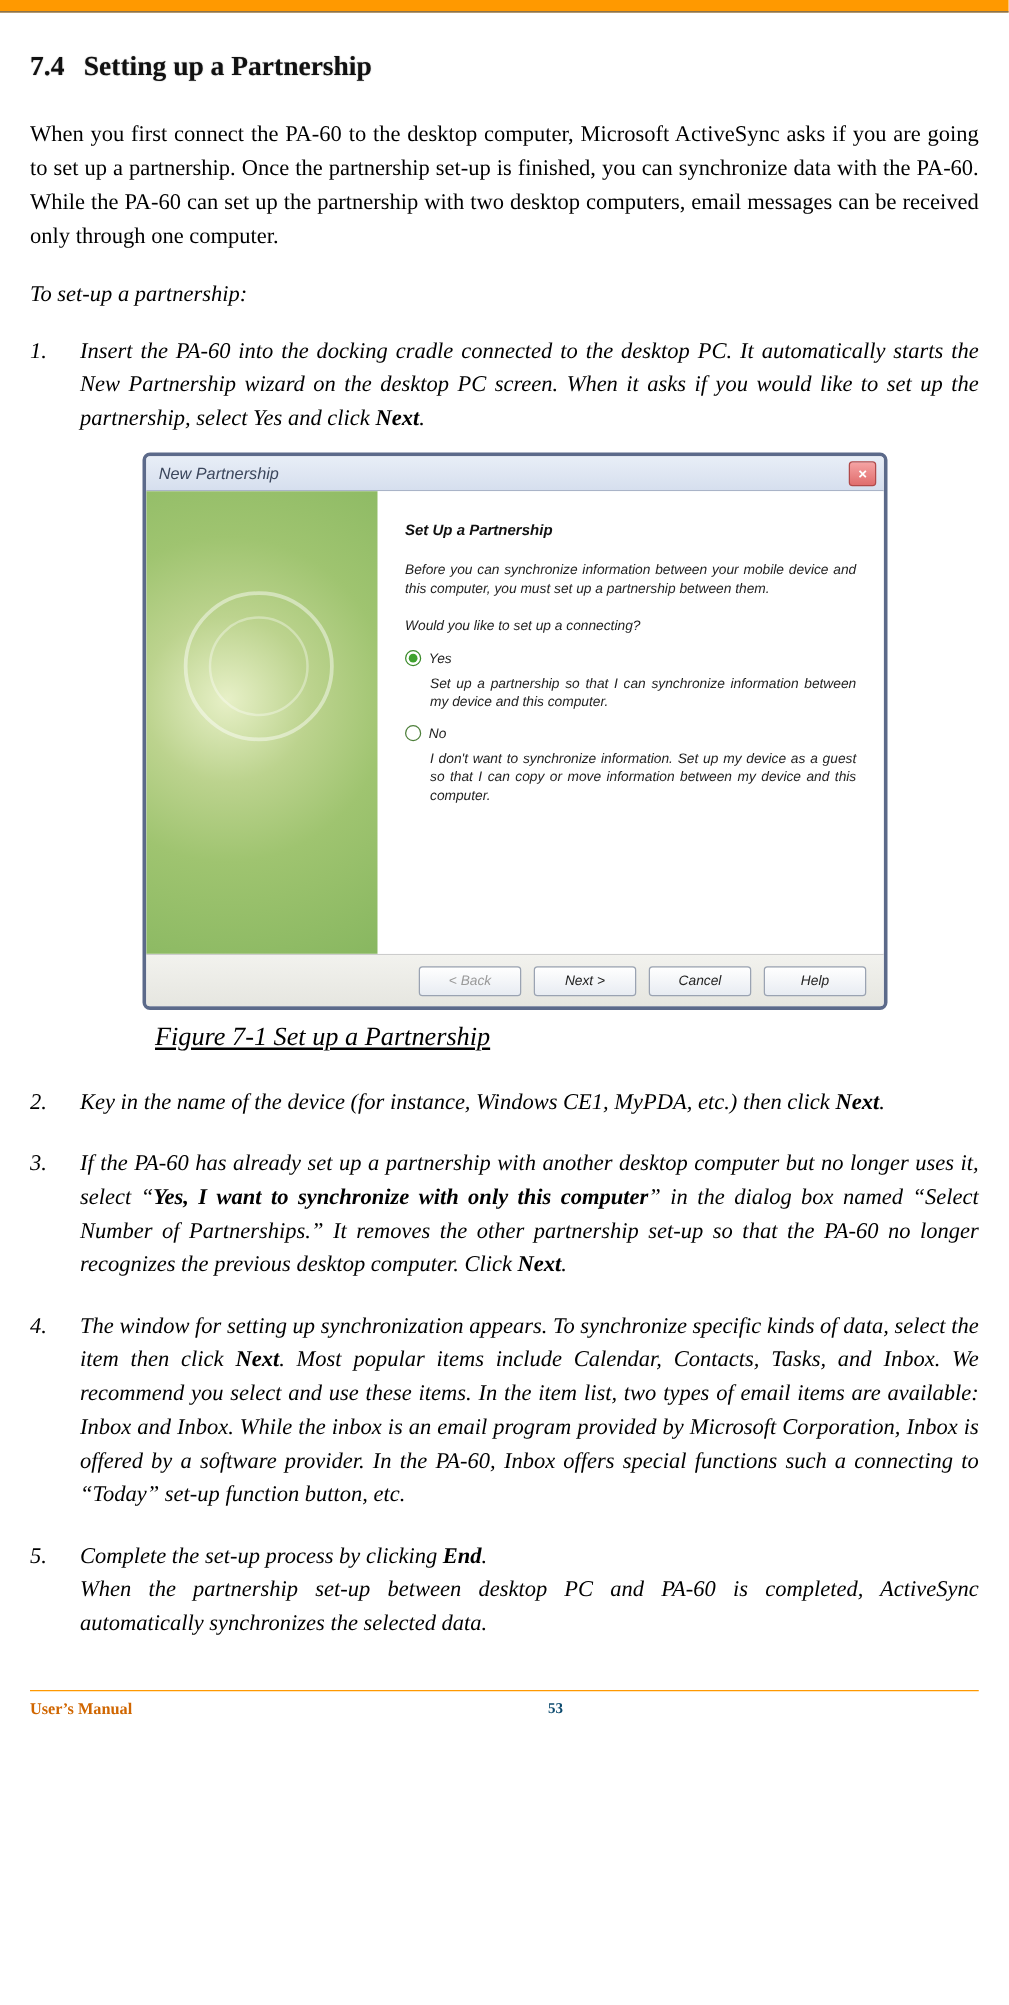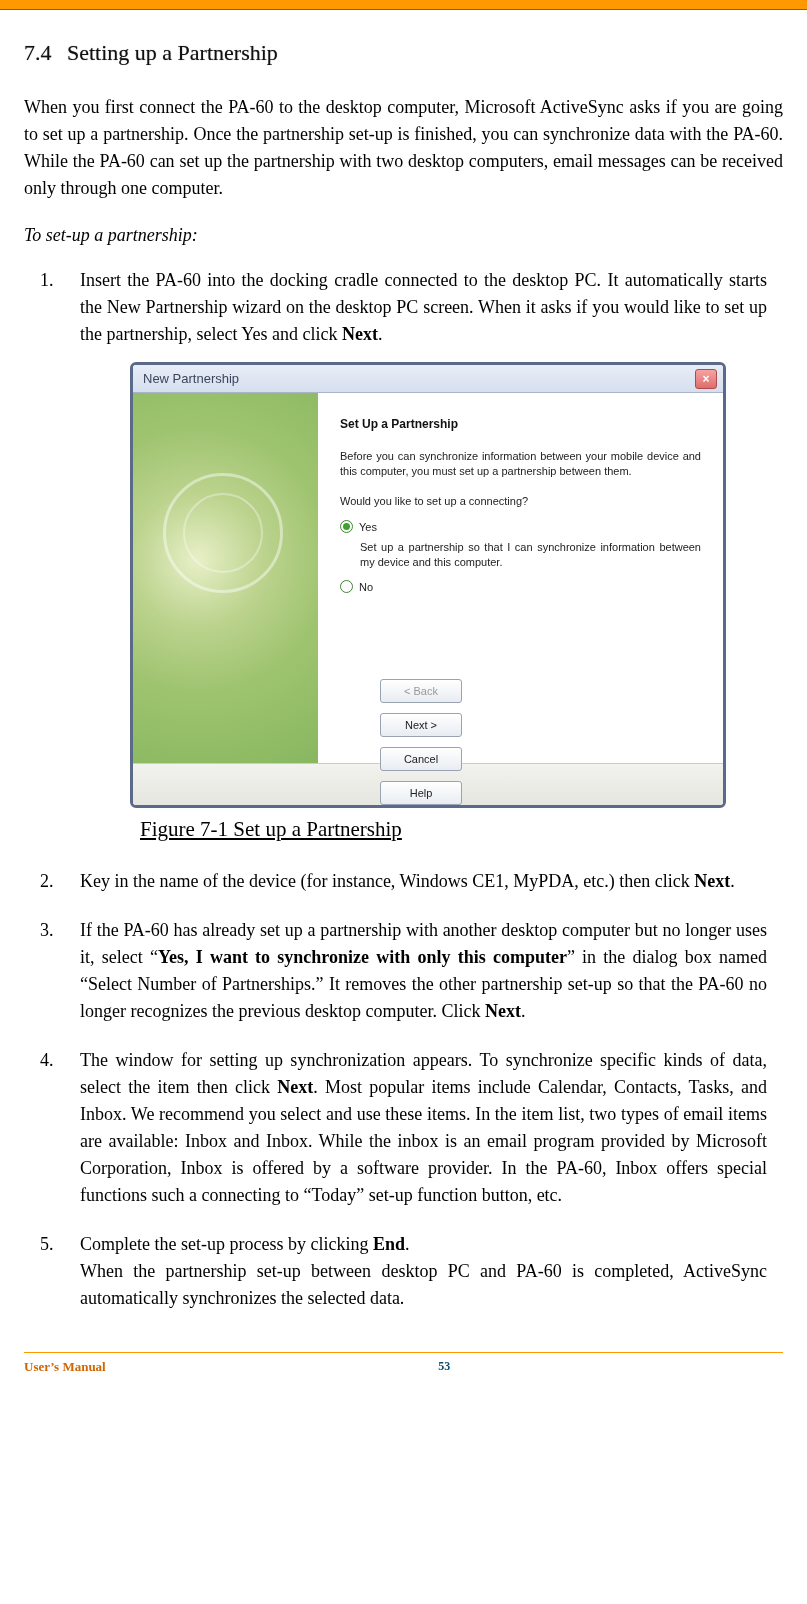--- a/index.html
+++ b/index.html
@@ -16,38 +16,39 @@
     background: #ff9900;
     border-bottom: 1px solid #666;
     margin-bottom: 30px;
   }
   .content {
     padding: 0 24px;
   }
   h2.section-heading {
     font-family: "Times New Roman", Times, serif;
     font-size: 22px;
-    font-weight: normal;
+    font-weight: bold;
     color: #111;
     text-shadow: 0 0 1px #888;
     margin-bottom: 28px;
   }
   .sec-num { display: inline-block; margin-right: 10px; }
   .intro-para, .lead-para {
     font-size: 18px;
     line-height: 1.5;
     text-align: justify;
     margin-bottom: 20px;
   }
   .lead-para { margin-bottom: 18px; font-style: italic; }
   ol.steps {
     list-style: none;
     counter-reset: step;
-    margin: 16px;
+    margin: 0;
     padding: 0;
+    font-style: italic;
   }
   ol.steps > li {
     counter-increment: step;
     margin-left: 0;
     padding-left: 40px;
     position: relative;
     font-size: 18px;
     line-height: 1.5;
     text-align: justify;
     margin-bottom: 22px;
@@ -163,21 +164,20 @@
   }
   .np-buttonbar {
     height: 42px;
     background: linear-gradient(#f2f2ee, #e6e6e0);
     border-top: 1px solid #ccc;
     display: flex;
     align-items: center;
     justify-content: flex-end;
     gap: 10px;
     padding-right: 14px;
-    flex-direction: column;
   }
   .np-btn {
     min-width: 82px; height: 24px;
     border: 1px solid #9aa3b2;
     border-radius: 3px;
     background: linear-gradient(#fff, #e8ecf2);
     font-size: 11px;
     text-align: center;
     line-height: 22px;
     color: #222;
@@ -255,20 +255,21 @@
               <div class="np-option">
                 <div class="np-radio selected"></div>
                 <div class="np-option-label">Yes</div>
               </div>
               <div class="np-option-sub">Set up a partnership so that I can synchronize information between my device and this computer.</div>
 
               <div class="np-option">
                 <div class="np-radio"></div>
                 <div class="np-option-label">No</div>
               </div>
+              <div class="np-option-sub">I don't want to synchronize information. Set up my device as a guest so that I can copy or move information between my device and this computer.</div>
             </div>
           </div>
           <div class="np-buttonbar">
             <div class="np-btn disabled">&lt; Back</div>
             <div class="np-btn">Next &gt;</div>
             <div class="np-btn">Cancel</div>
             <div class="np-btn">Help</div>
           </div>
         </div>
       </div>

